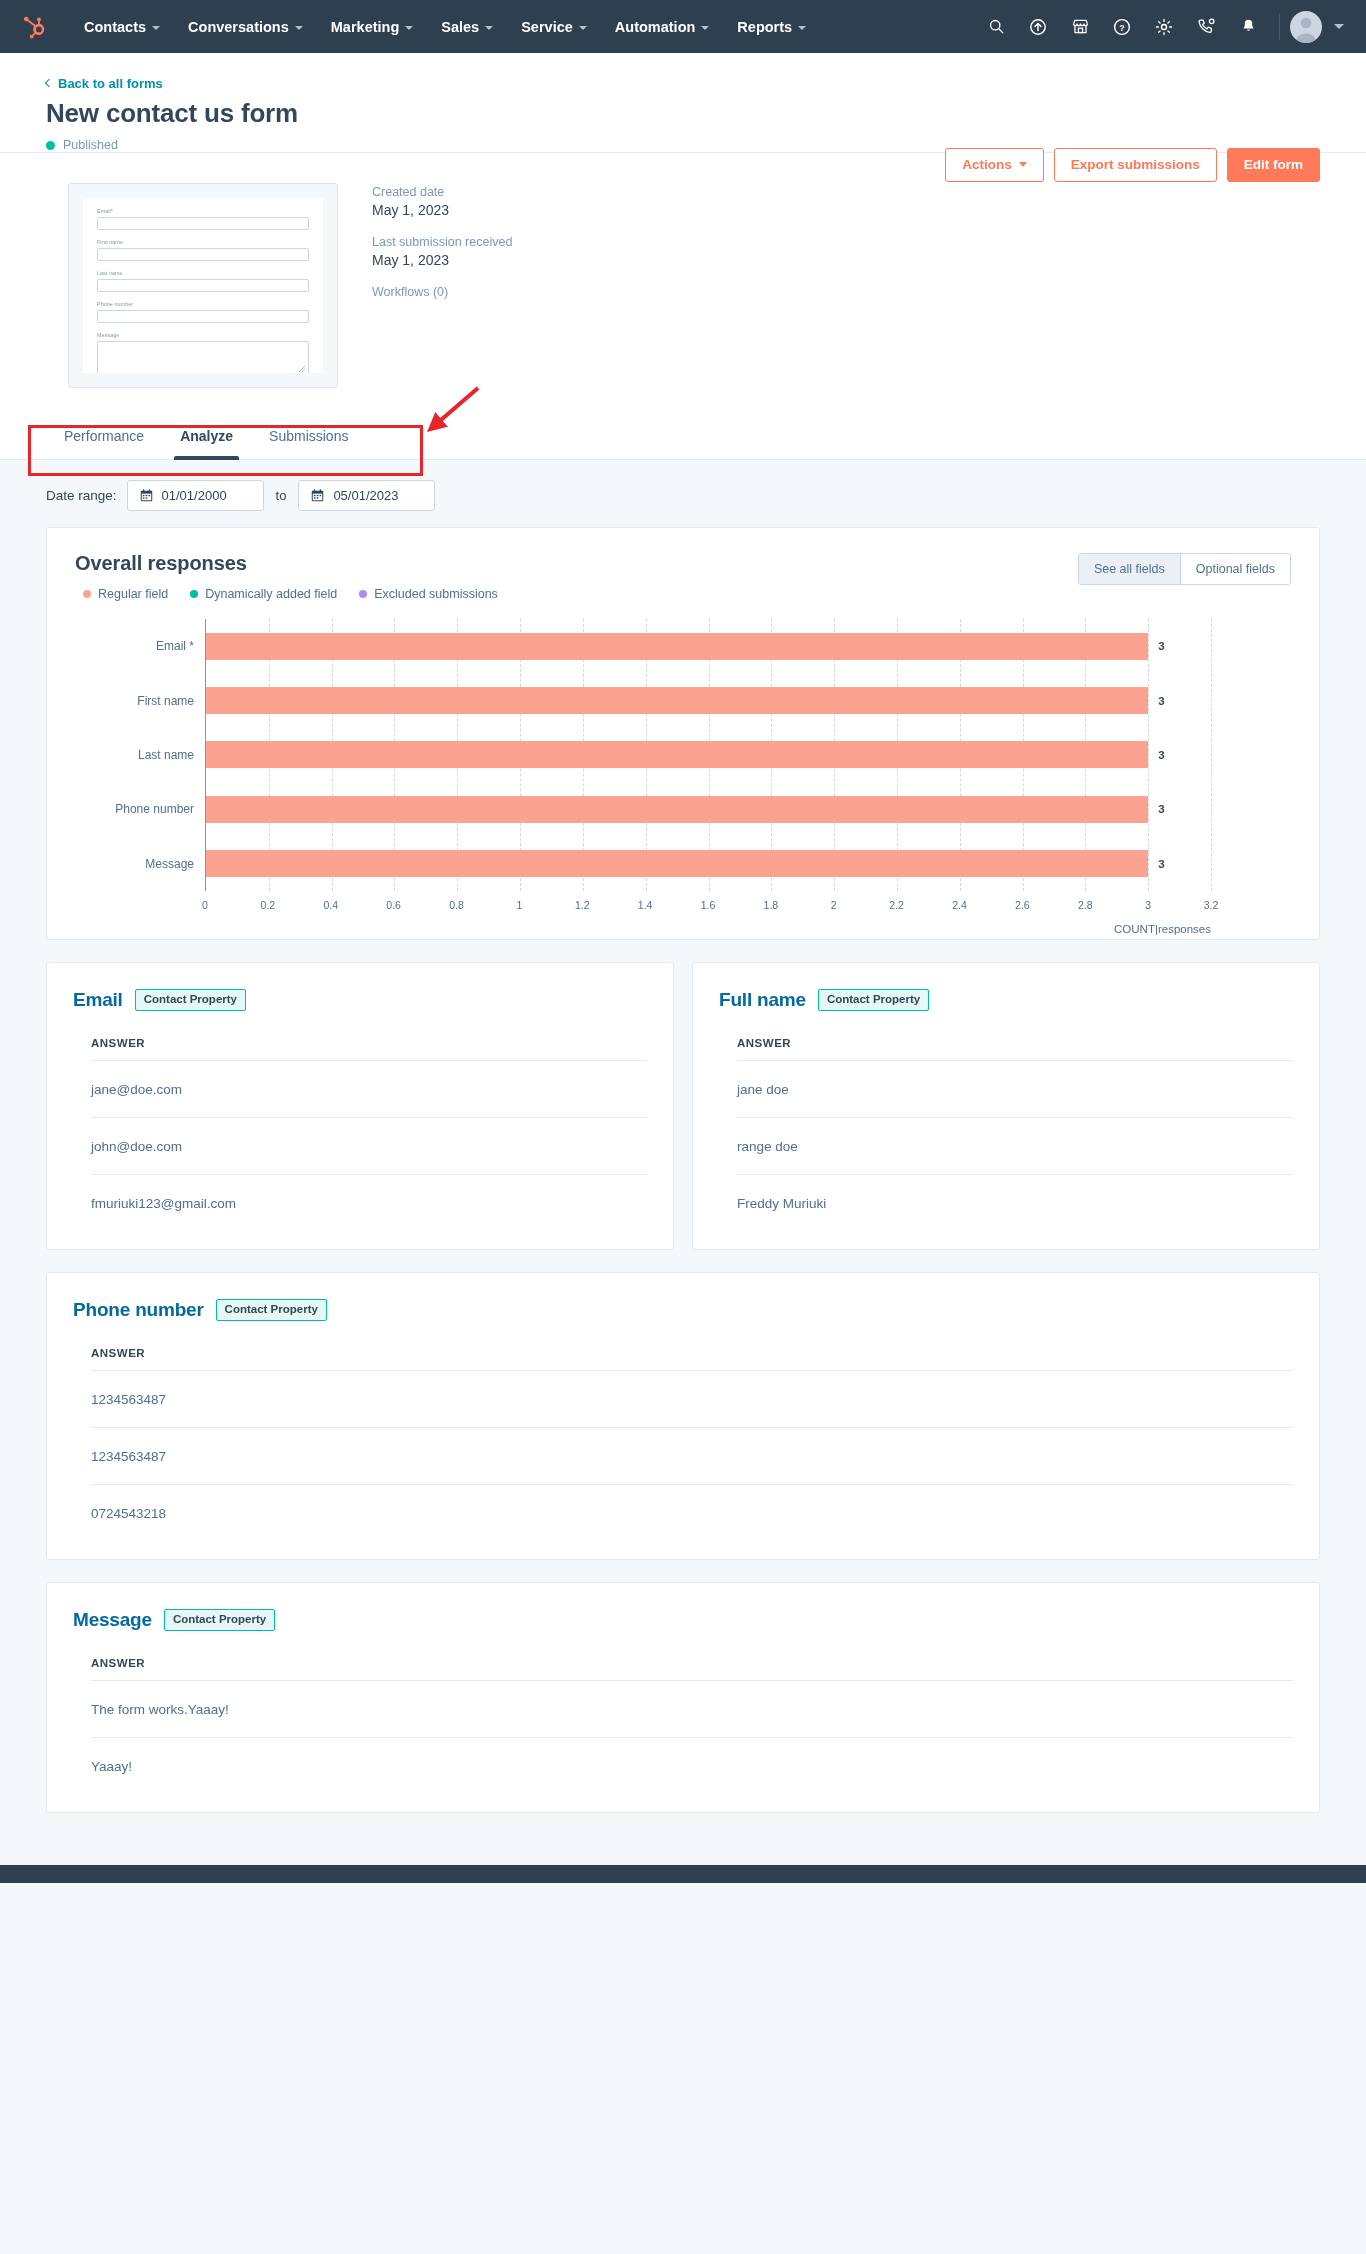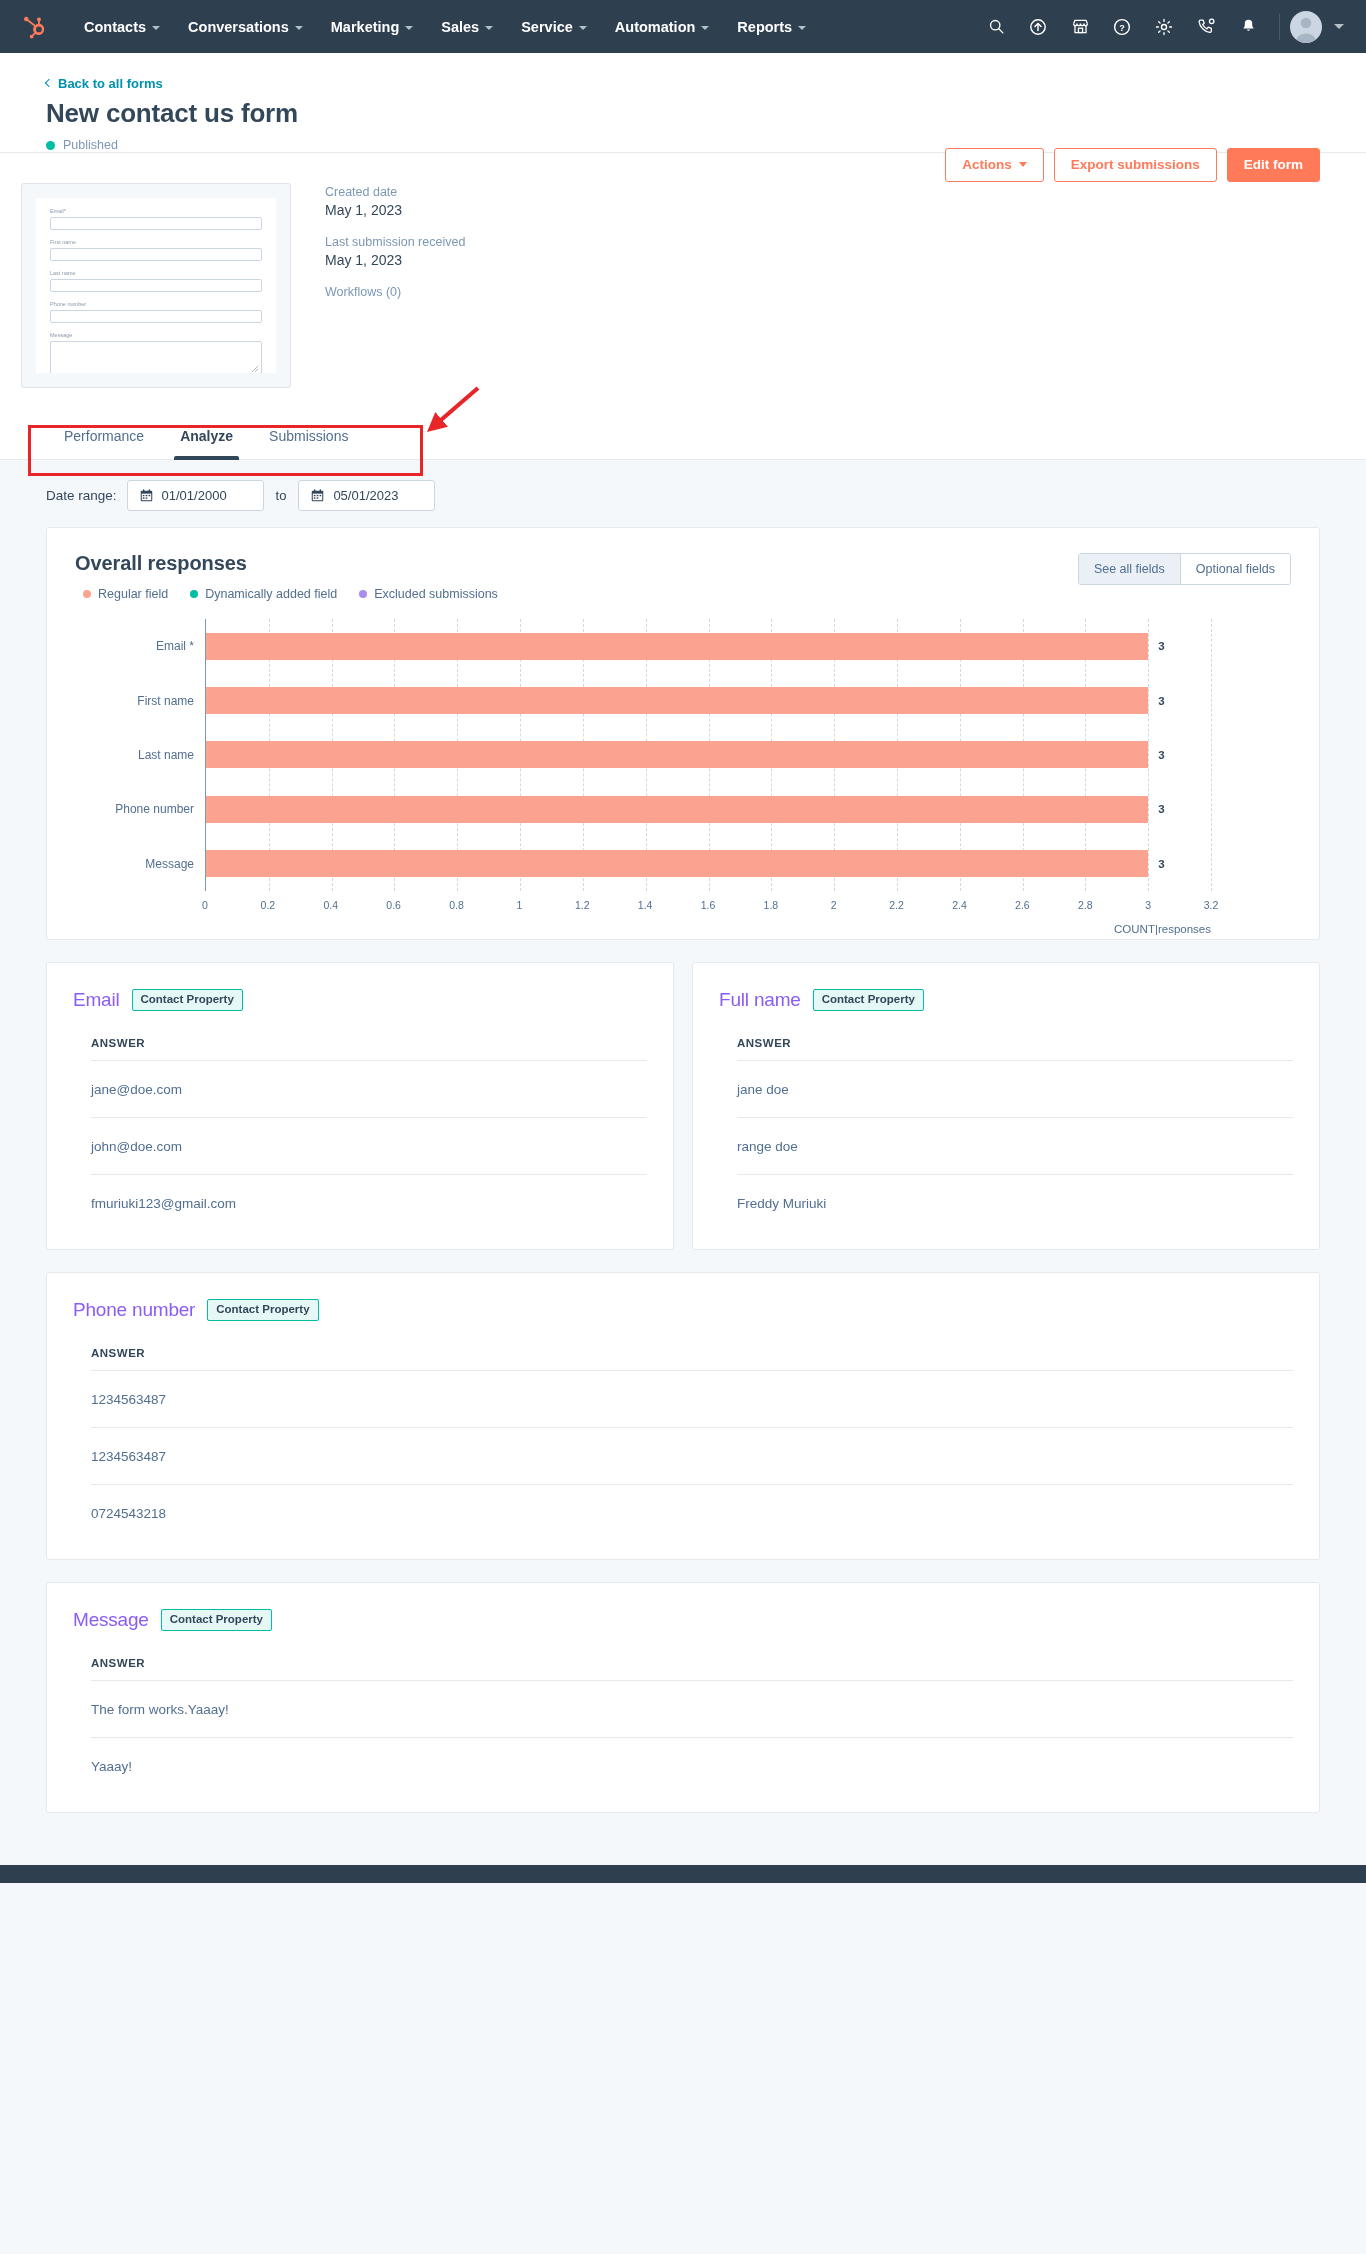--- a/index.html
+++ b/index.html
@@ -127,21 +127,21 @@
     width: 0; height: 0;
     border-left: 4px solid transparent;
     border-right: 4px solid transparent;
     border-top: 5px solid #ff7a59;
   }
 
   
   .info-section {
     background: #fff;
     display: flex;
-    padding: 30px 46px 24px 21px;
+    padding: 30px 46px 24px 68px;
     gap: 34px;
   }
   .form-preview {
     width: 270px;
     height: 205px;
     background: #f5f8fa;
     border: 1px solid #dfe3eb;
     border-radius: 3px;
     padding: 14px;
     overflow: hidden;
@@ -340,21 +340,21 @@
     font-size: 11.5px;
     color: #516f90;
     margin-top: 2px;
   }
 
   
   .cards-row { display: flex; gap: 18px; }
   .answer-card { flex: 1; padding: 26px 26px 18px 26px; }
   .answer-card.full { width: 100%; }
   .ac-head { display: flex; align-items: center; gap: 12px; margin-bottom: 26px; }
-  .ac-title { font-size: 19px; font-weight: normal; color: #8b5cf6; letter-spacing: -0.2px; }
+  .ac-title { font-size: 19px; font-weight: bold; color: #0369a1; letter-spacing: -0.2px; }
   .ac-badge {
     font-size: 11.5px;
     font-weight: bold;
     color: #33475b;
     background: #e5f8f6;
     border: 1px solid #00bda5;
     border-radius: 2px;
     padding: 4px 8px;
     line-height: 1;
     white-space: nowrap;

